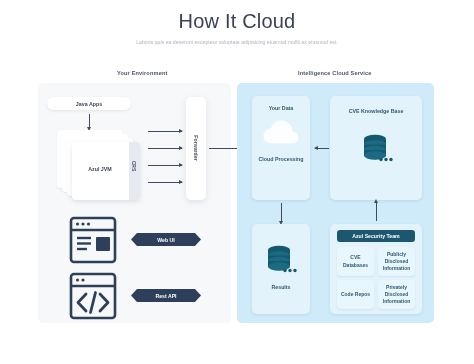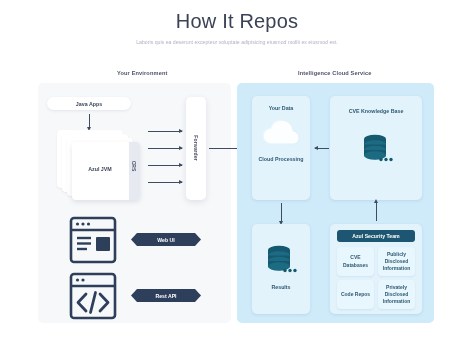--- a/index.html
+++ b/index.html
@@ -140,21 +140,21 @@
   .rlbl{
     position:absolute;width:100%;text-align:center;
     font-size:5.3px;font-weight:700;color:#2f5a73;line-height:1.55;
   }
 </style>
 </head>
 <body>
 
 <div class="page">
 
-  <div class="title">How It Repos</div>
+  <div class="title">How It Cloud</div>
   <div class="subtitle">Laboris quis ea deserunt excepteur voluptate adipisicing eiusmod mollit ex eiusmod est.</div>
 
   <div class="caption cap-left">Your Environment</div>
   <div class="caption cap-right">Intelligence Cloud Service</div>
 
   <div class="panel-left"></div>
 
   <div class="card shadow-s java-apps">Java Apps</div>
 
   <div class="arrow-v down" style="left:89px;top:114px;height:13px;"></div>

